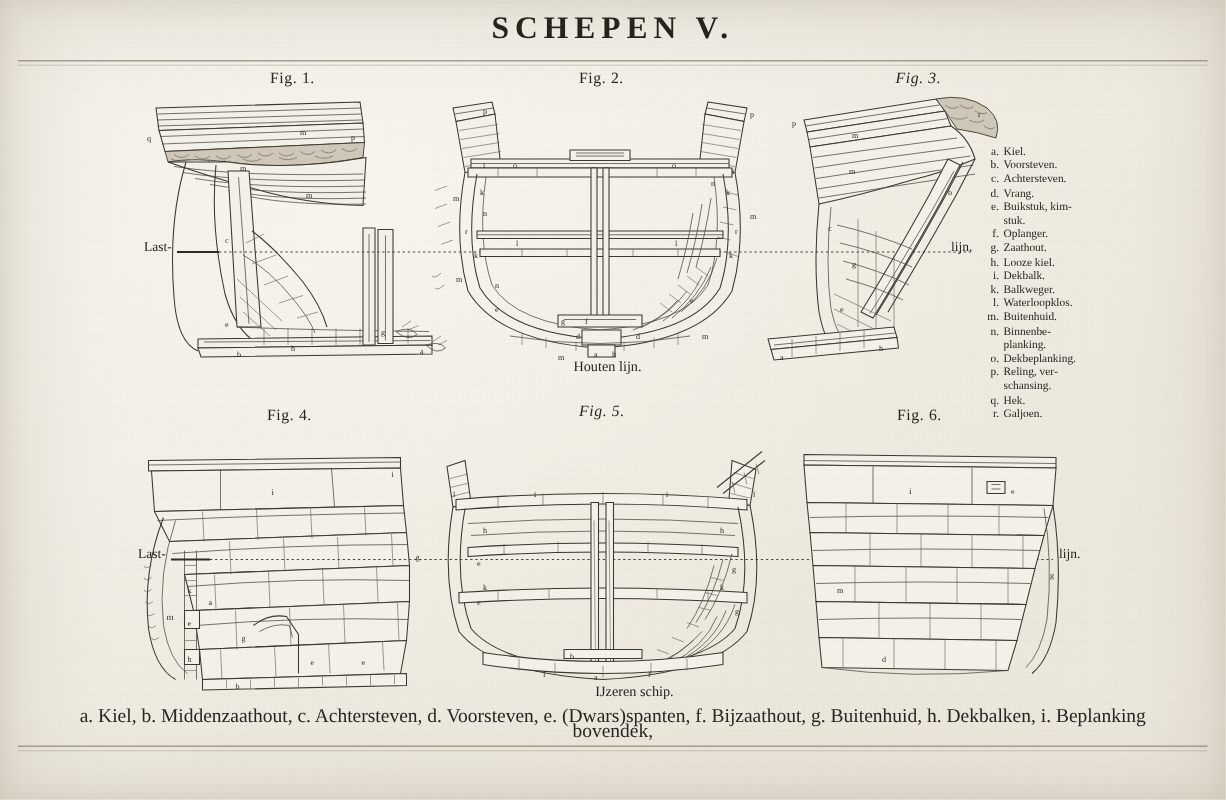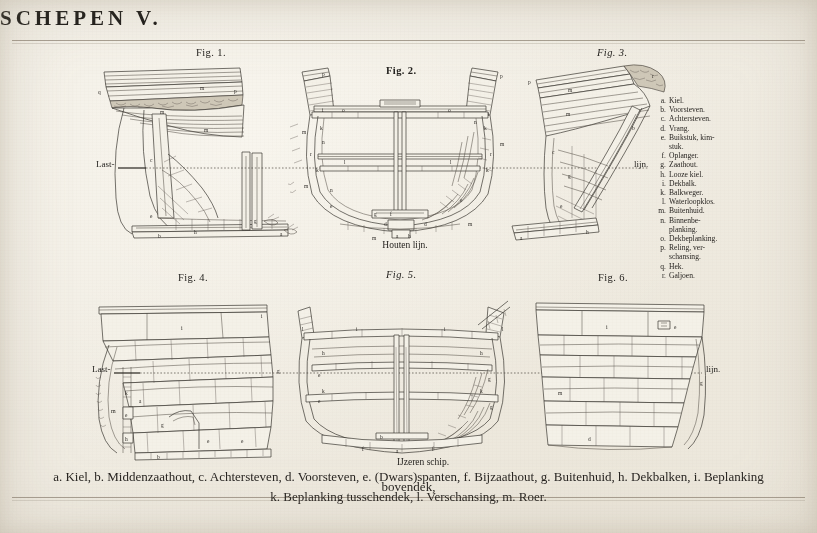--- a/index.html
+++ b/index.html
@@ -22,21 +22,21 @@
     background-image:
       repeating-linear-gradient(0deg, rgba(170,160,140,.045) 0 1px, rgba(0,0,0,0) 1px 3px),
       repeating-linear-gradient(90deg, rgba(170,160,140,.04) 0 1px, rgba(0,0,0,0) 1px 4px);
   }
   #vignette{
     position:absolute;inset:0;pointer-events:none;
     box-shadow: inset 0 0 70px rgba(150,138,114,.28), inset 0 0 18px rgba(150,138,114,.20);
   }
 
   .title{
-    position:absolute;left:0;right:0;top:6px;text-align:left;
+    position:absolute;left:0;right:0;top:6px;text-align:center;
     font-size:21px;letter-spacing:4px;font-weight:700;color:#1c1a17;
   }
   .rule{position:absolute;left:12px;right:12px;height:1px;background:#9a9183;opacity:.85;}
   .rule.thin{opacity:.55;}
   #rule-top{top:40px;}
   #rule-top2{top:43px;height:1px;opacity:.3;}
   #rule-bottom{top:497px;}
   #rule-bottom2{top:500px;opacity:.3;}
 
   .figlabel{
@@ -75,21 +75,21 @@
 </style>
 </head>
 <body>
 
 <div id="plate">
 
   <div class="title">SCHEPEN V.</div>
   <div class="rule" id="rule-top"></div>
   <div class="rule thin" id="rule-top2"></div>
 
-  <div class="figlabel" style="left:196px;top:47px;">Fig. 1.</div>
+  <div class="figlabel" style="left:180px;top:47px;">Fig. 1.</div>
   <svg id="svg-fig1" style="left:92px;top:58px;" width="210" height="190" viewBox="0 0 210 190">
 
     <path class="fillw" d="M12,14 L148,10 L150,24 L14,29 Z"></path>
     <path class="ln2" d="M13,18 L149,14 M13,22 L149,18 M13,26 L149,22"></path>
     <path class="fillw" d="M14,29 L150,24 L151,37 L18,43 Z"></path>
     <path class="ln2" d="M15,33 L150,28 M16,38 L151,33"></path>
 
     <path class="filld" d="M18,43 L151,37 L150,47 Q100,56 60,50 Q36,47 20,50 Z"></path>
     <g class="lnf">
       <path d="M24,45 q5,4 10,0 M38,46 q5,4 10,0 M52,46 q5,4 10,0 M66,45 q5,4 10,0 M80,44 q5,4 10,0 M94,44 q5,4 10,0 M108,43 q5,4 10,0 M122,42 q5,4 10,0 M136,41 q5,4 10,0"></path>
@@ -147,21 +147,21 @@
     <text class="lt" x="66" y="180">b</text>
   </svg>
 
   <div class="waterlabel" style="left:96px;top:159px;">Last-</div>
   <svg style="left:118px;top:166px;" width="530" height="4" viewBox="0 0 530 4">
     <path class="hv" d="M0,2 L28,2"></path>
     <path class="wl" d="M28,2 L530,2"></path>
   </svg>
   <div class="waterlabel" style="left:634px;top:159px;">lijn.</div>
 
-  <div class="figlabel" style="left:386px;top:65px;font-weight:bold;">Fig. 2.</div>
+  <div class="figlabel" style="left:386px;top:47px;">Fig. 2.</div>
   <svg id="svg-fig2" style="left:288px;top:62px;" width="224" height="180" viewBox="0 0 224 180">
 
     <path class="fillw" d="M14,10 L40,6 L42,14 L16,19 Z"></path>
     <path class="fillw" d="M184,6 L210,10 L208,19 L182,14 Z"></path>
     <path class="ln2" d="M15,14 L41,10 M183,10 L209,14"></path>
 
     <path class="fillw" d="M16,19 L42,14 L46,50 L22,53 Z"></path>
     <path class="fillw" d="M182,14 L208,19 L202,53 L178,50 Z"></path>
     <g class="lnf">
       <path d="M18,25 L44,21 M19,31 L45,27 M20,37 L45,33 M21,43 L46,39 M22,49 L46,45"></path>
@@ -556,18 +556,17 @@
     <path class="ln2" d="M20,160 Q80,168 144,162"></path>
     <text class="lt" x="172" y="100">g</text>
     <text class="lt" x="60" y="156">d</text>
     <text class="lt" x="30" y="110">m</text>
   </svg>
 
   <div class="rule" id="rule-bottom"></div>
   <div class="rule thin" id="rule-bottom2"></div>
   <div class="bottomcap">
     <div>a. Kiel, b. Middenzaathout, c. Achtersteven, d. Voorsteven, e. (Dwars)spanten, f. Bijzaathout, g. Buitenhuid, h. Dekbalken, i. Beplanking bovendek,</div>
-    <div>k. Beplanking tusschendek, l. Verschansing, m. Roer.</div>
   </div>
 
   <div id="grain"></div>
   <div id="vignette"></div>
 </div>
 
 </body></html>

